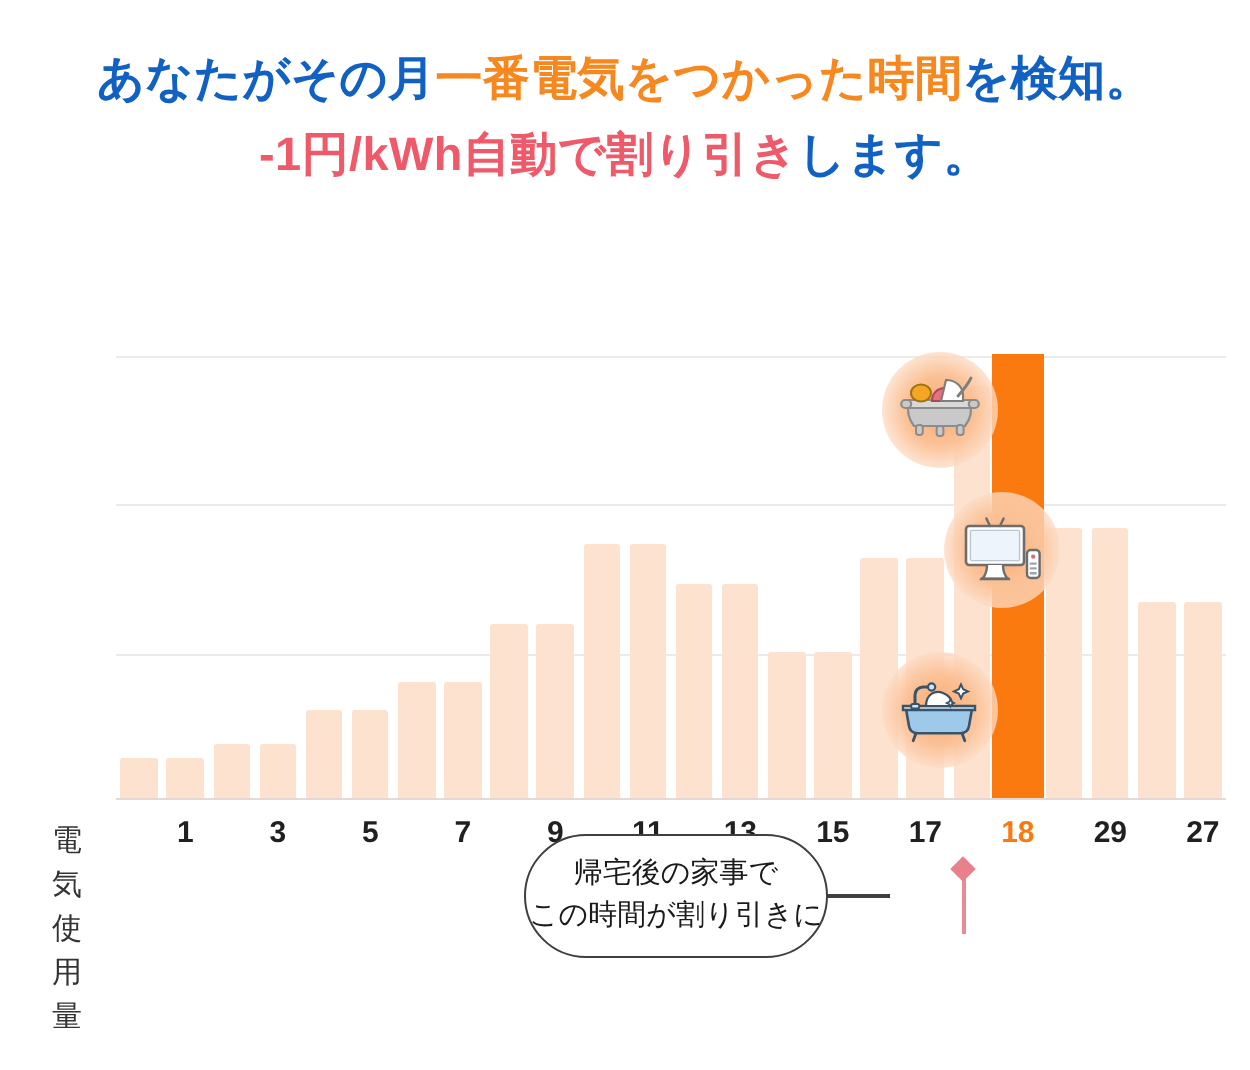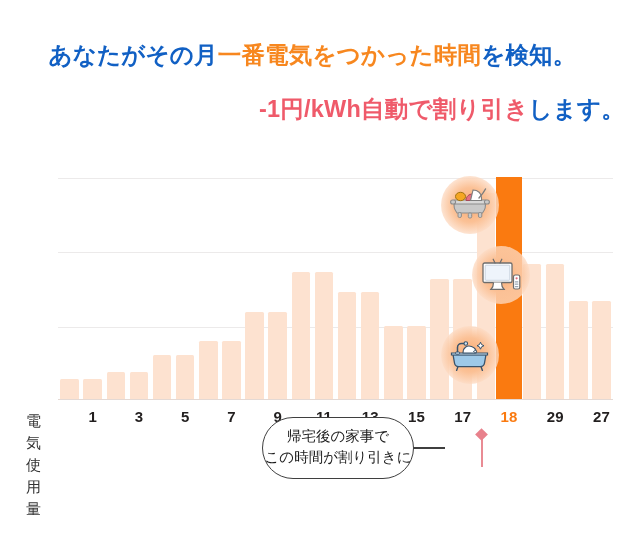--- a/index.html
+++ b/index.html
@@ -15,25 +15,24 @@
   .headline {
     position: absolute; left: 0; top: 20px; width: 625px;
     text-align: center;
   }
   .hl-line {
     font-size: 24px;
     font-weight: 700;
     letter-spacing: 0.2px;
     line-height: 38px;
     white-space: nowrap;
-    margin-top: 16px;
   }
   .hl-line.l1 { font-size: 23.5px; }
   .hl-line.l2 { font-size: 23.5px; }
-  .hl-line.l3 { font-size: 23.5px; text-align: right; }
+  .hl-line.l3 { font-size: 23.5px; }
   .c-blue   { color: #1160c4; }
   .c-orange { color: #f7871f; }
   .c-pink   { color: #ef5a6a; }
 
   
   .chart-wrap { position: absolute; left: 0; top: 170px; width: 625px; height: 265px; }
 
   .ylabel {
     position: absolute; left: 22px; top: 240px;
     width: 24px;
@@ -92,21 +91,21 @@
   
   .callout {
     position: absolute;
     left: 262px; top: 247px;
     width: 152px; height: 62px;
     border: 1.6px solid #3f3f3f;
     border-radius: 31px;
     background: #ffffff;
     z-index: 6;
     display: flex; flex-direction: column;
-    align-items: center; justify-content: center; font-family: Liberation Mono, monospace;
+    align-items: center; justify-content: center;
   }
   .callout div {
     font-size: 14.5px; color: #1a1a1a; line-height: 21px;
     font-weight: 400; white-space: nowrap;
   }
   .callout-stem {
     position: absolute; left: 413px; top: 277px;
     width: 32px; height: 1.6px; background: #3f3f3f;
     z-index: 6;
   }

